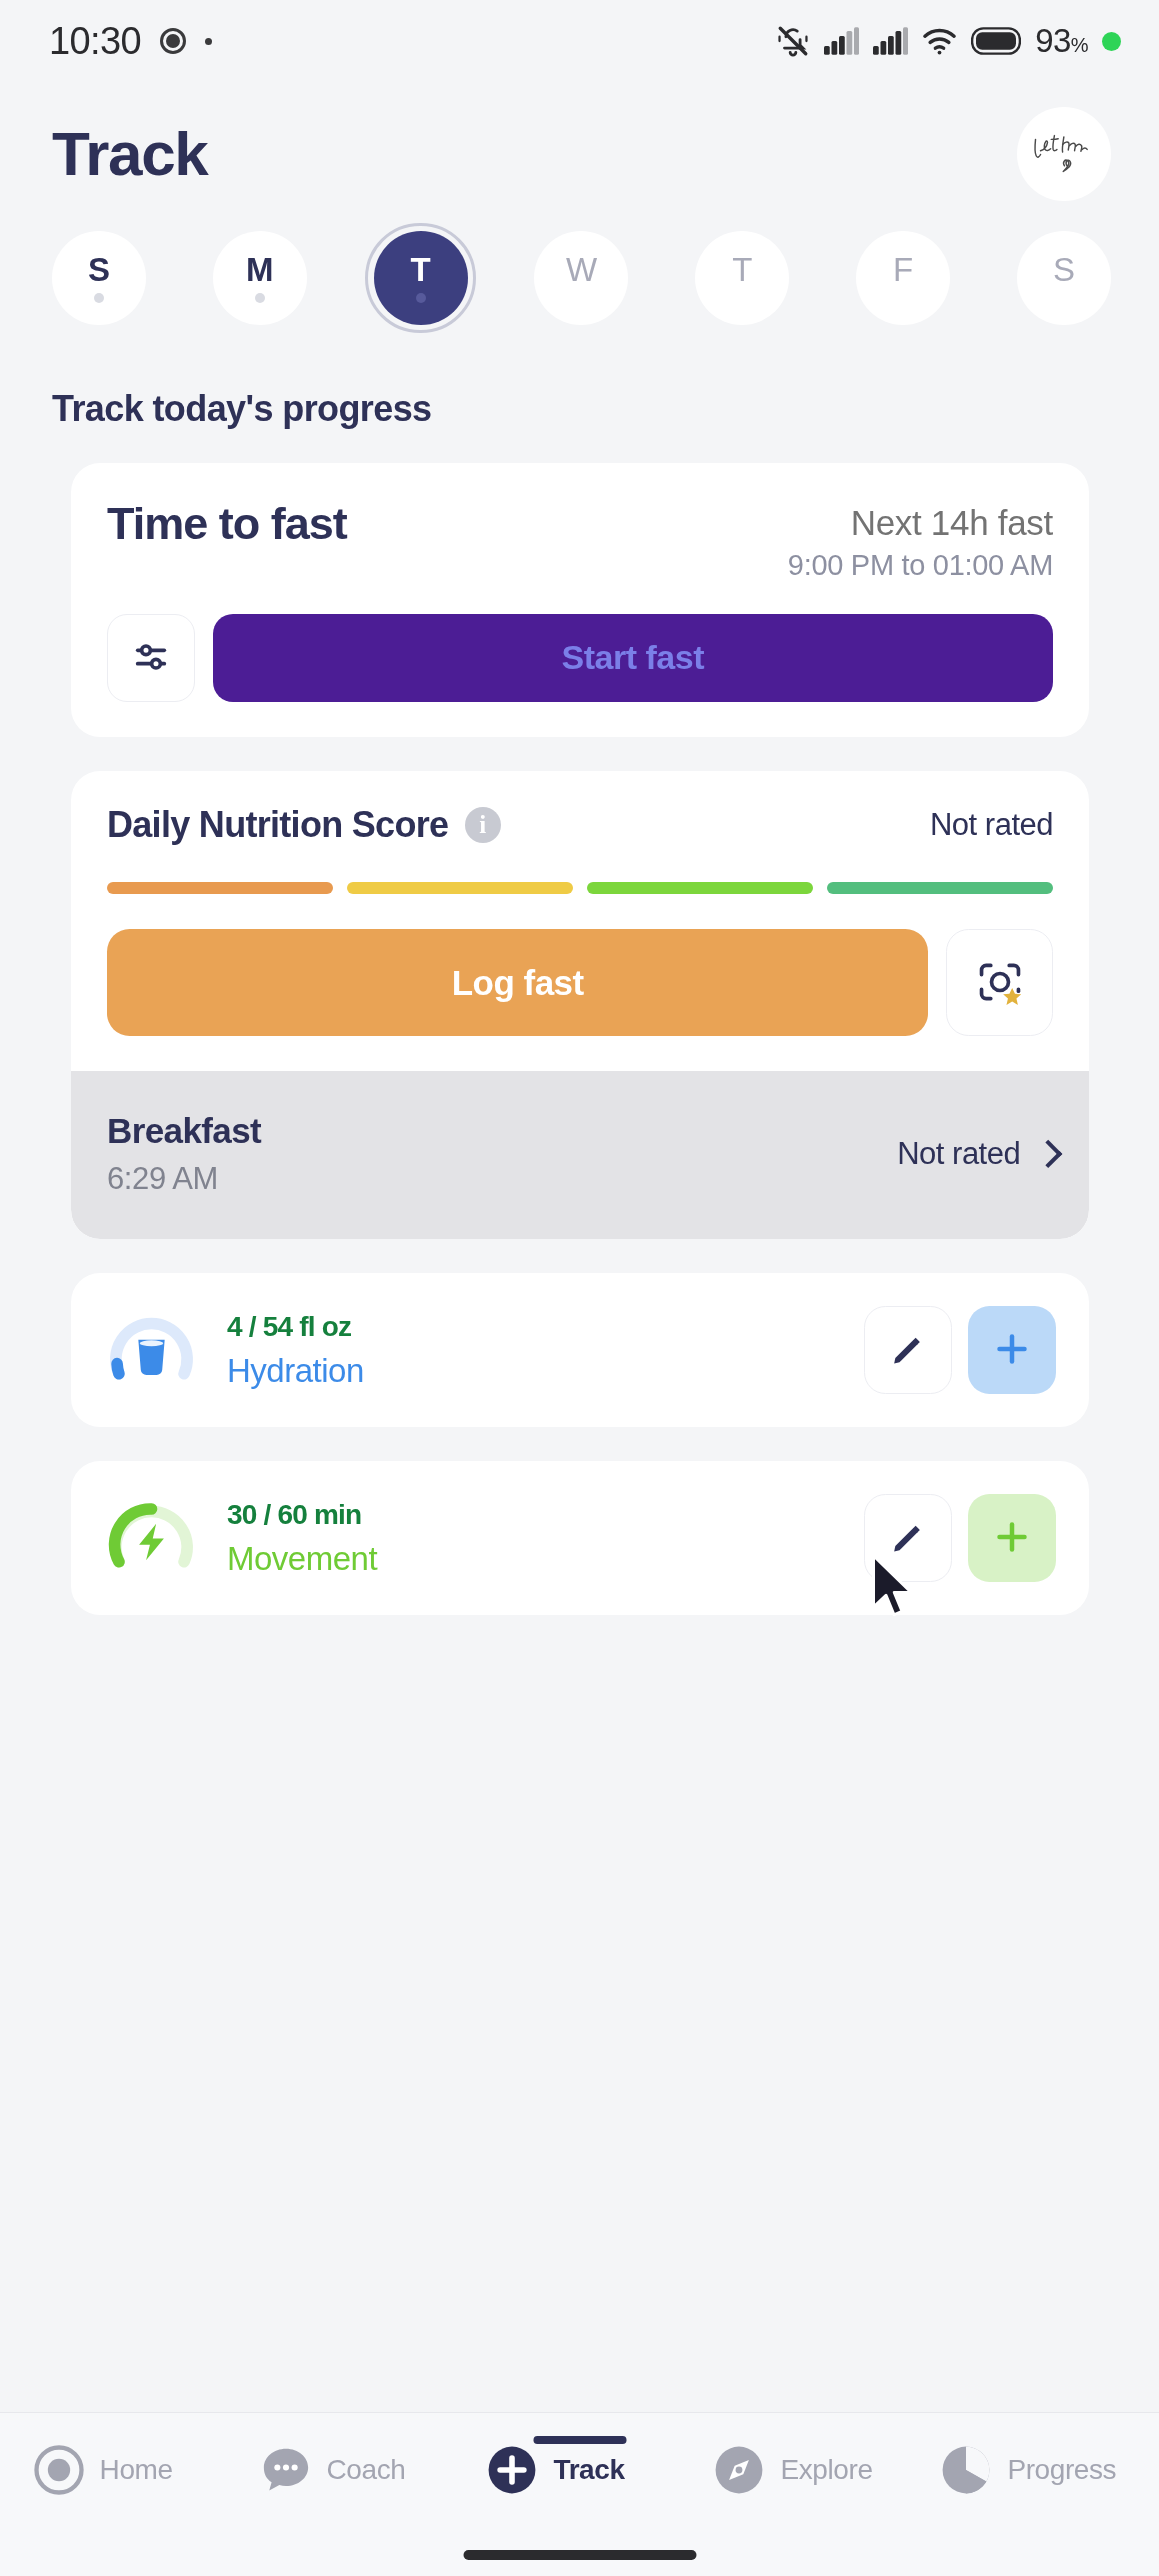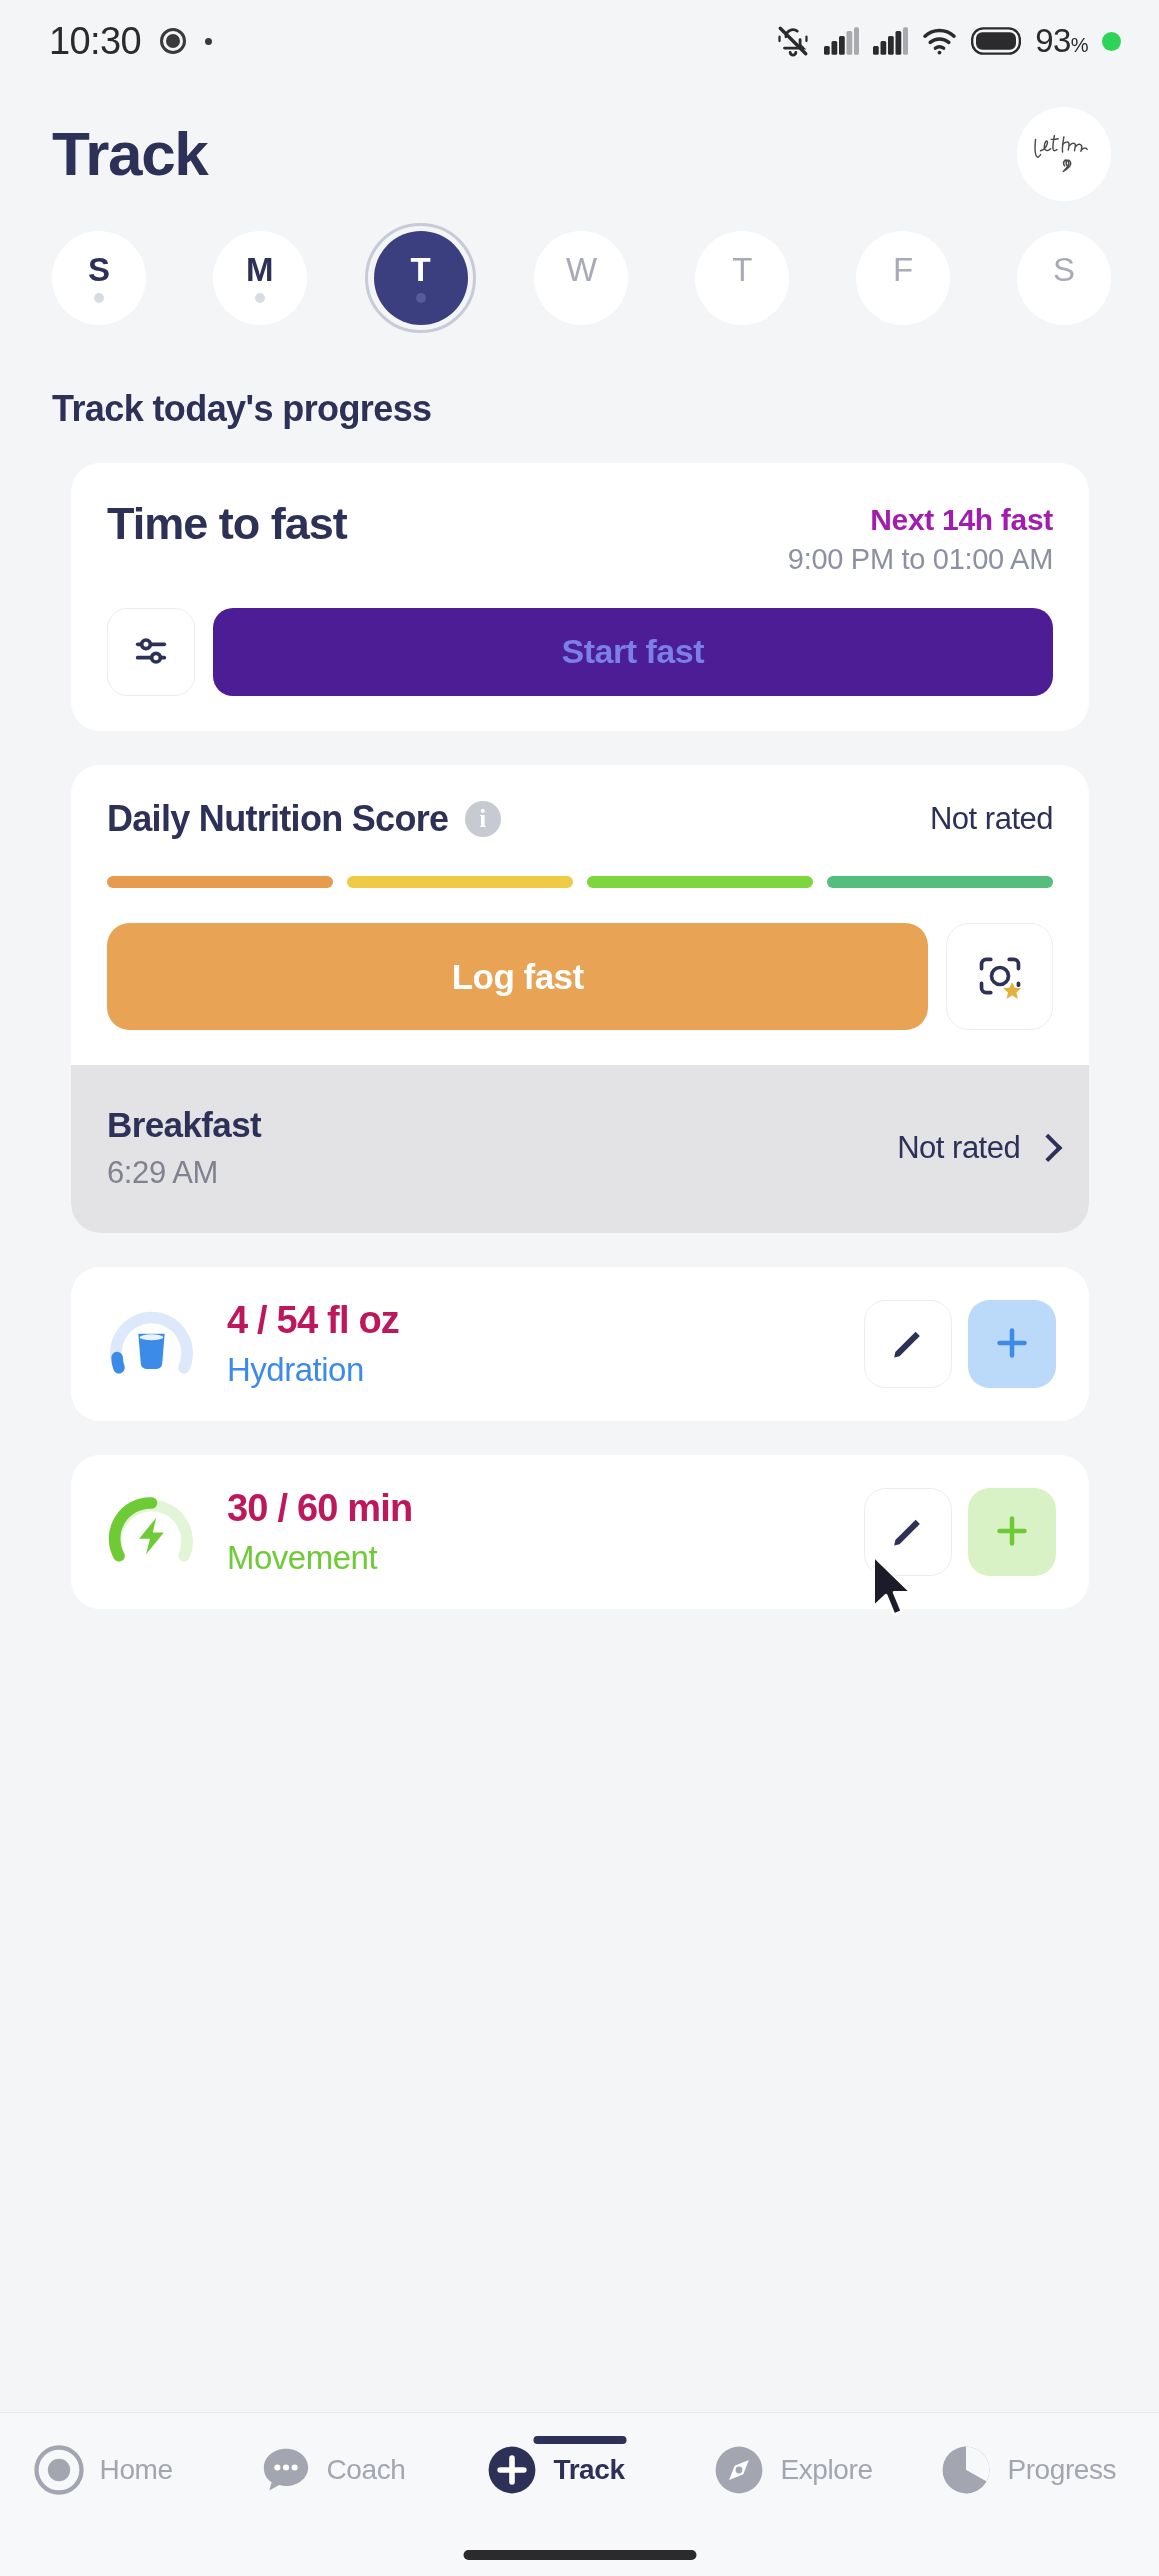--- a/index.html
+++ b/index.html
@@ -73,21 +73,21 @@
 
   
   .cardwrap { padding:0 71px; }
   .card { background:#FFFFFF; border-radius:29px; }
 
   
   .fast-card { margin-top:33px; padding:35px 36px 35px 36px; }
   .fast-top { display:flex; align-items:flex-start; justify-content:space-between; }
   .fast-title { font-size:45px; font-weight:700; color:#2E3157; letter-spacing:-1px; line-height:1.15; }
   .fast-right { text-align:right; padding-top:3.8px; }
-  .fast-next { font-size:30px; font-weight:700; color:#a21caf; line-height:1.2; letter-spacing:-0.3px; }
+  .fast-next { font-size:35px; font-weight:400; color:#737373; line-height:1.2; letter-spacing:-0.3px; }
   .fast-times { font-size:29px; font-weight:400; color:#8D90A1; line-height:1.45; letter-spacing:-0.3px; }
   .fast-actions { display:flex; align-items:center; gap:17.6px; margin-top:28px; }
   .icon-btn-outline {
     width:88px; height:88px; border-radius:20px; background:#FFFFFF;
     border:1.3px solid #ECEDF2; display:flex; align-items:center; justify-content:center; flex:none;
   }
   .start-fast-btn {
     flex:1; height:88px; border-radius:20px; background:#4c1d95;
     display:flex; align-items:center; justify-content:center;
     font-size:34px; font-weight:600; color:#7B7FE8; letter-spacing:-0.5px;
@@ -130,21 +130,21 @@
     content:""; position:absolute; left:1.3px; top:3.8px; width:16.4px; height:16.4px;
     border-top:4.4px solid #2E3157; border-right:4.4px solid #2E3157; transform:rotate(45deg);
   }
 
   
   .metric-card {
     margin-top:34px; padding:30px 33px; display:flex; align-items:center; gap:19px;
   }
   .metric-icon { width:94px; height:94px; flex:none; display:flex; align-items:center; justify-content:center; }
   .metric-texts { flex:1; margin-left:10px; }
-  .metric-value { font-size:38px; font-weight:700; color:#be185d; letter-spacing:-0.8px; line-height:1.15; }
+  .metric-value { font-size:28px; font-weight:700; color:#15803d; letter-spacing:-0.8px; line-height:1.15; }
   .metric-label { font-size:33px; font-weight:500; letter-spacing:-0.5px; margin-top:8.8px; }
   .metric-actions { display:flex; align-items:center; gap:16.4px; }
   .edit-btn {
     width:88px; height:88px; border-radius:21.4px; background:#FFFFFF;
     border:1.3px solid #ECEDF2; display:flex; align-items:center; justify-content:center; flex:none;
   }
   .add-btn {
     width:88px; height:88px; border-radius:21.4px;
     display:flex; align-items:center; justify-content:center; flex:none;
   }

